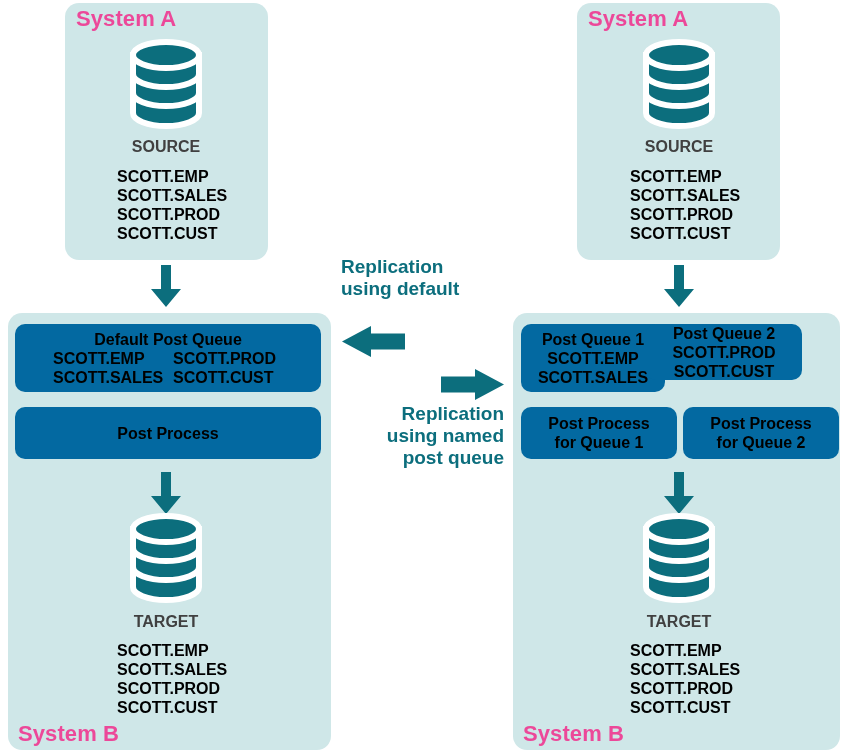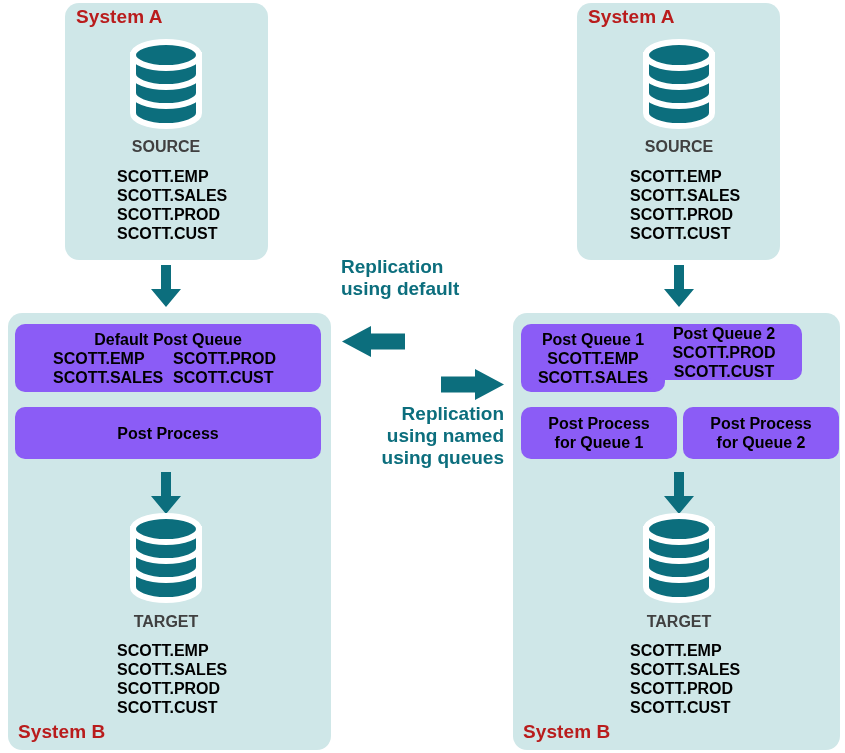--- a/index.html
+++ b/index.html
@@ -17,22 +17,22 @@
     background: #ffffff;
     overflow: hidden;
   }
   .panel {
     position: absolute;
     background: #cfe7e8;
     border-radius: 14px;
   }
   .panel-title {
     position: absolute;
-    color: #b91c1c;
-    font-size: 19px;
+    color: #ec4899;
+    font-size: 22px;
     font-weight: bold;
     letter-spacing: 0.1px;
     white-space: nowrap;
   }
   .db {
     position: absolute;
     width: 76px;
     height: 92px;
   }
   .db svg { display: block; width: 100%; height: 100%; }
@@ -47,21 +47,21 @@
   .table-list {
     position: absolute;
     color: #000000;
     font-size: 16px;
     font-weight: bold;
     line-height: 19px;
     white-space: nowrap;
   }
   .wbox {
     position: absolute;
-    background: #8b5cf6;
+    background: #0369a1;
     border-radius: 10px;
     box-sizing: border-box;
     display: flex;
     flex-direction: column;
     align-items: center;
     justify-content: center;
   }
   .wbox .ttl {
     color: #000000;
     font-size: 16px;
@@ -188,21 +188,21 @@
 
   <div class="arrow" style="left:441px; top:369px; width:63px; height:31px;">
     <svg viewBox="0 0 63 31" xmlns="http://www.w3.org/2000/svg">
       <polygon points="63,15.5 34,0 34,7.5 0,7.5 0,23.5 34,23.5 34,31" fill="#0c6e7d"></polygon>
     </svg>
   </div>
 
   <div class="center-label right-align" style="left:310px; top:403px; width:194px;">
     <div>Replication</div>
     <div>using named</div>
-    <div>using queues</div>
+    <div>post queue</div>
   </div>
 
   <div class="panel" style="left:577px; top:3px; width:203px; height:257px;"></div>
   <div class="panel-title" style="left:588px; top:6px;">System A</div>
 
   <div class="db" style="left:641px; top:38px;">
     <svg viewBox="0 0 76 92" xmlns="http://www.w3.org/2000/svg">
       <g fill="#0c6e7d" stroke="#ffffff" stroke-width="6">
         <path d="M5,17 v58 a33,13 0 0 0 66,0 v-58 z"></path>
         <path d="M5,55 a33,13 0 0 0 66,0"></path>

